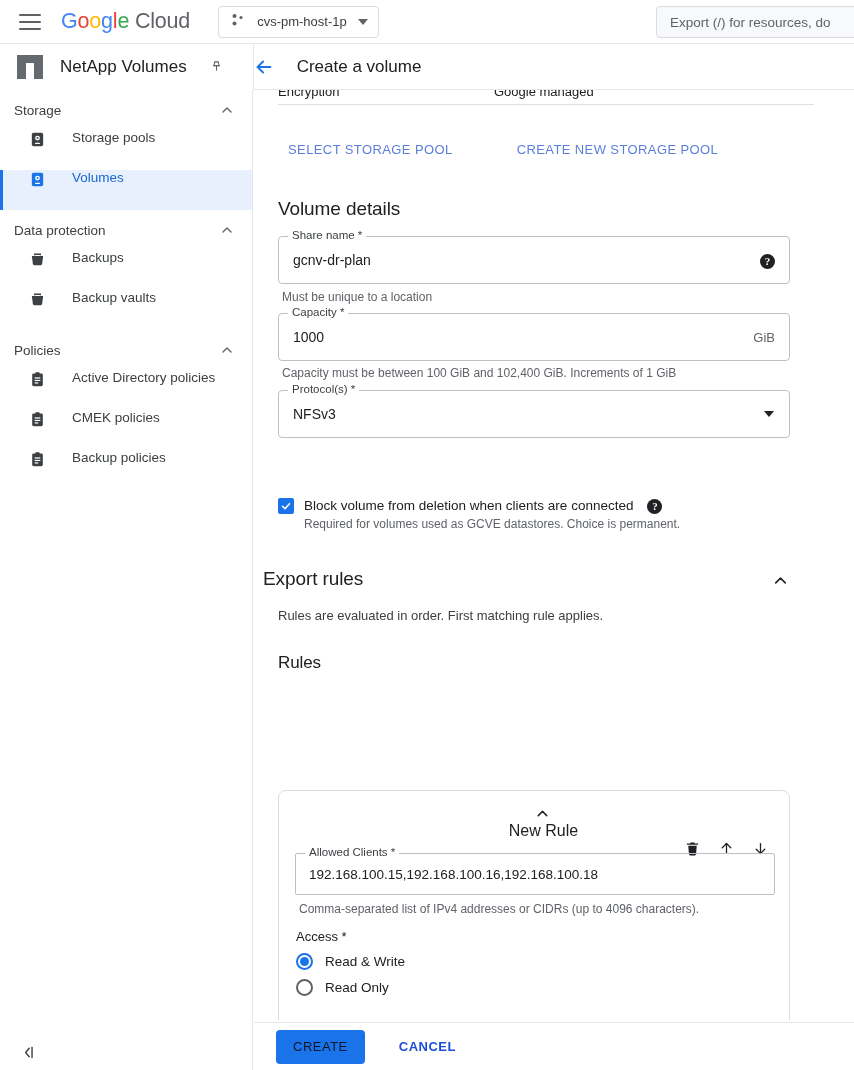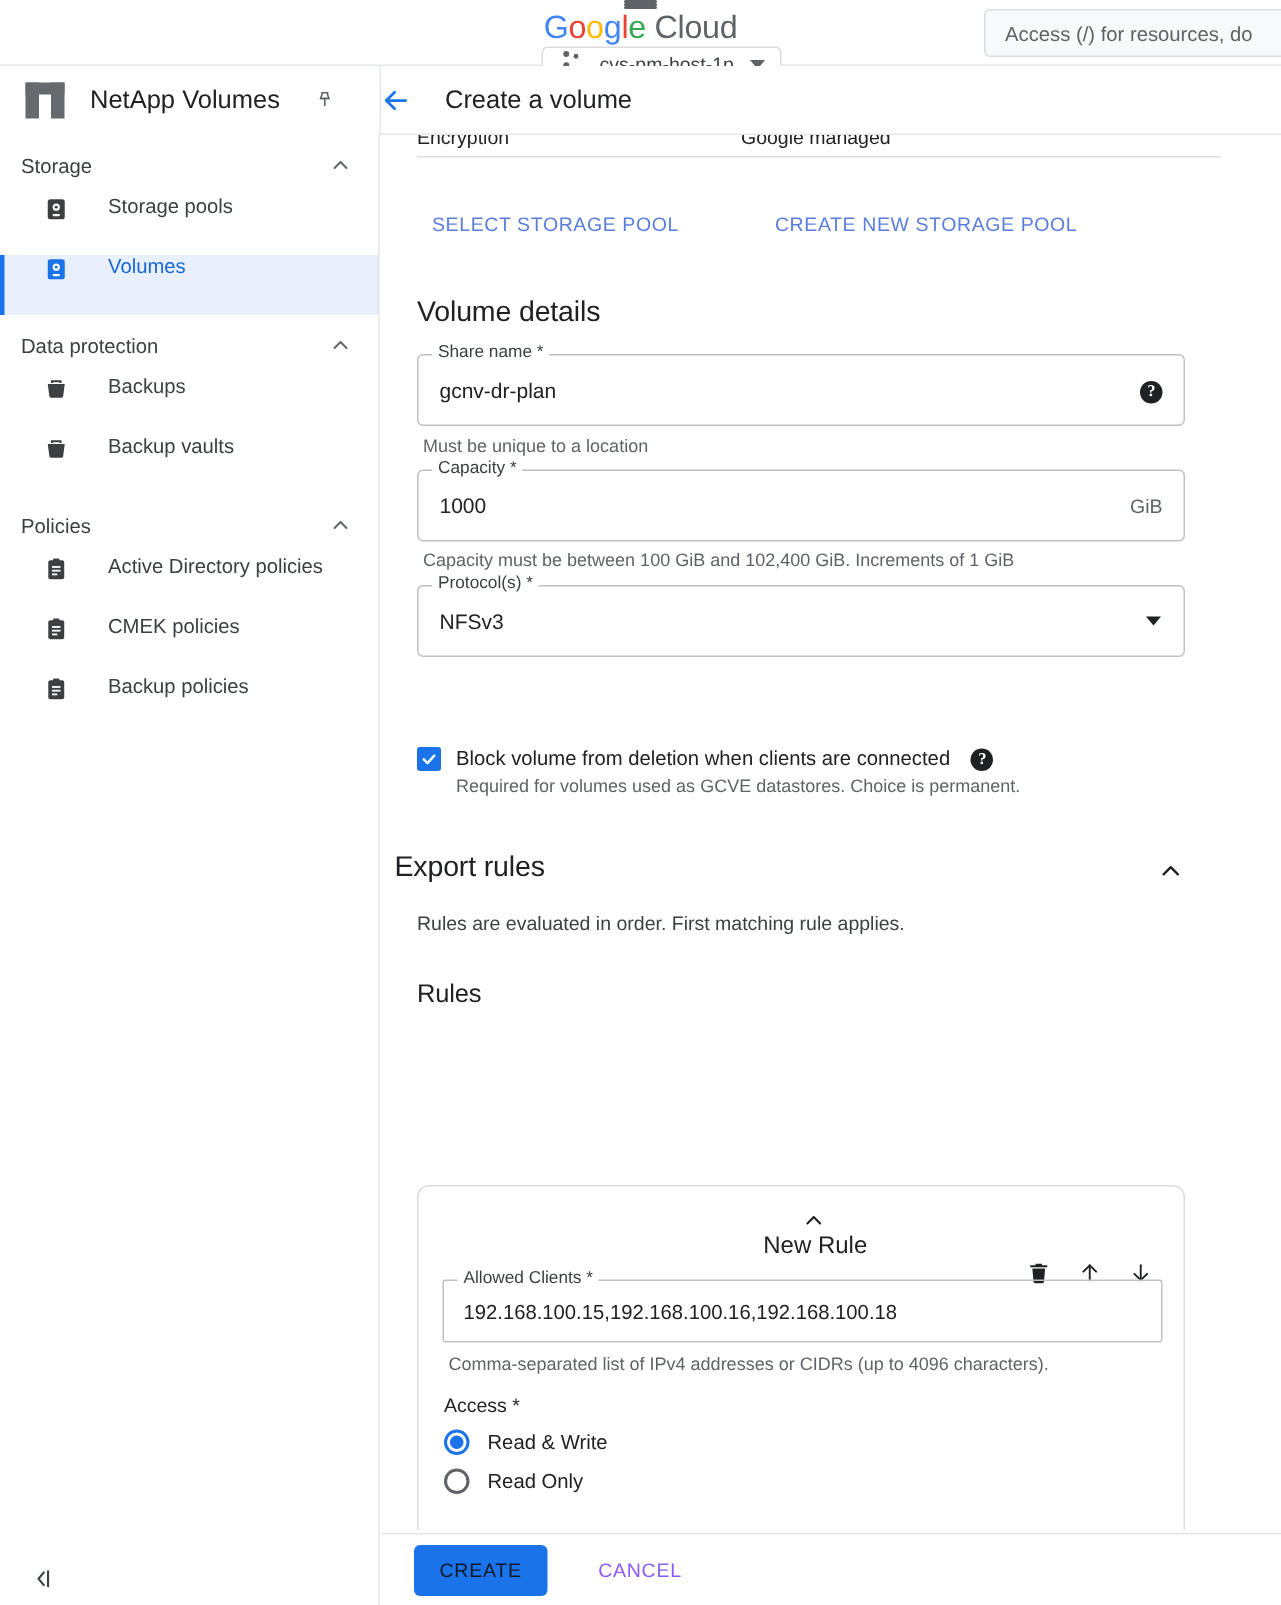--- a/index.html
+++ b/index.html
@@ -11,21 +11,20 @@
     font-family: "Liberation Sans", sans-serif;
     color: #202124;
   }
   .app { position: relative; width: 854px; height: 1070px; overflow: hidden; }
 
   
   .topbar {
     position: absolute; top: 0; left: 0; width: 854px; height: 44px;
     background: #fff; display: flex; align-items: center;
     border-bottom: 1px solid #e4e7ea;
-    flex-direction: column;
   }
   .hamburger {
     width: 22px; height: 16px; margin-left: 19px; margin-right: 20px;
     display: flex; flex-direction: column; justify-content: space-between;
     cursor: pointer;
   }
   .hamburger i { display: block; height: 2px; background: #5f6368; border-radius: 1px; }
   .gclogo { font-size: 21.5px; letter-spacing: -0.2px; white-space: nowrap; }
   .gclogo .b { color: #4285f4; } .gclogo .r { color: #ea4335; }
   .gclogo .y { color: #fbbc05; } .gclogo .g { color: #34a853; }
@@ -199,21 +198,21 @@
     position: absolute; left: 254px; bottom: 0; width: 600px; height: 48px;
     background: #fff; border-top: 1px solid #e4e7ea; display: flex; align-items: center;
   }
   .btn-primary {
     margin-left: 22px; height: 34px; background: #1a73e8; color: #0f172a; border-radius: 4px;
     font-size: 13px; font-weight: 500; letter-spacing: .5px; display: flex;
     align-items: center; padding: 0 17px; cursor: pointer; border: none;
     font-family: "Liberation Sans", sans-serif;
   }
   .btn-text {
-    margin-left: 24px; height: 34px; color: #8b5cf6; font-size: 13px; font-weight: 400;
+    margin-left: 24px; height: 34px; color: #1d4ed8; font-size: 13px; font-weight: 700;
     letter-spacing: .5px; display: flex; align-items: center; padding: 0 10px; cursor: pointer;
     background: none; border: none; font-family: "Liberation Sans", sans-serif;
   }
 </style>
 </head>
 <body>
 
 <div class="app">
 
   <div class="topbar">
@@ -230,21 +229,21 @@
         <svg width="16" height="16" viewBox="0 0 16 16">
           <circle cx="4.5" cy="4" r="2" fill="#5f6368"></circle>
           <circle cx="4.5" cy="11.5" r="2" fill="#5f6368"></circle>
           <circle cx="11" cy="5.5" r="1.6" fill="#5f6368"></circle>
         </svg>
       </span>
       <span class="proj-name">cvs-pm-host-1p</span>
       <span class="caret"></span>
     </div>
     <div class="search">
-      <span>Access (/) for resources, do</span>
+      <span>Export (/) for resources, do</span>
     </div>
   </div>
 
   <div class="prodhdr">
     <div class="napp-logo">
       <div class="l"></div>
         <div class="r2"></div>
         <div class="t"></div>
     </div>
     <div class="prodname">NetApp Volumes</div>

